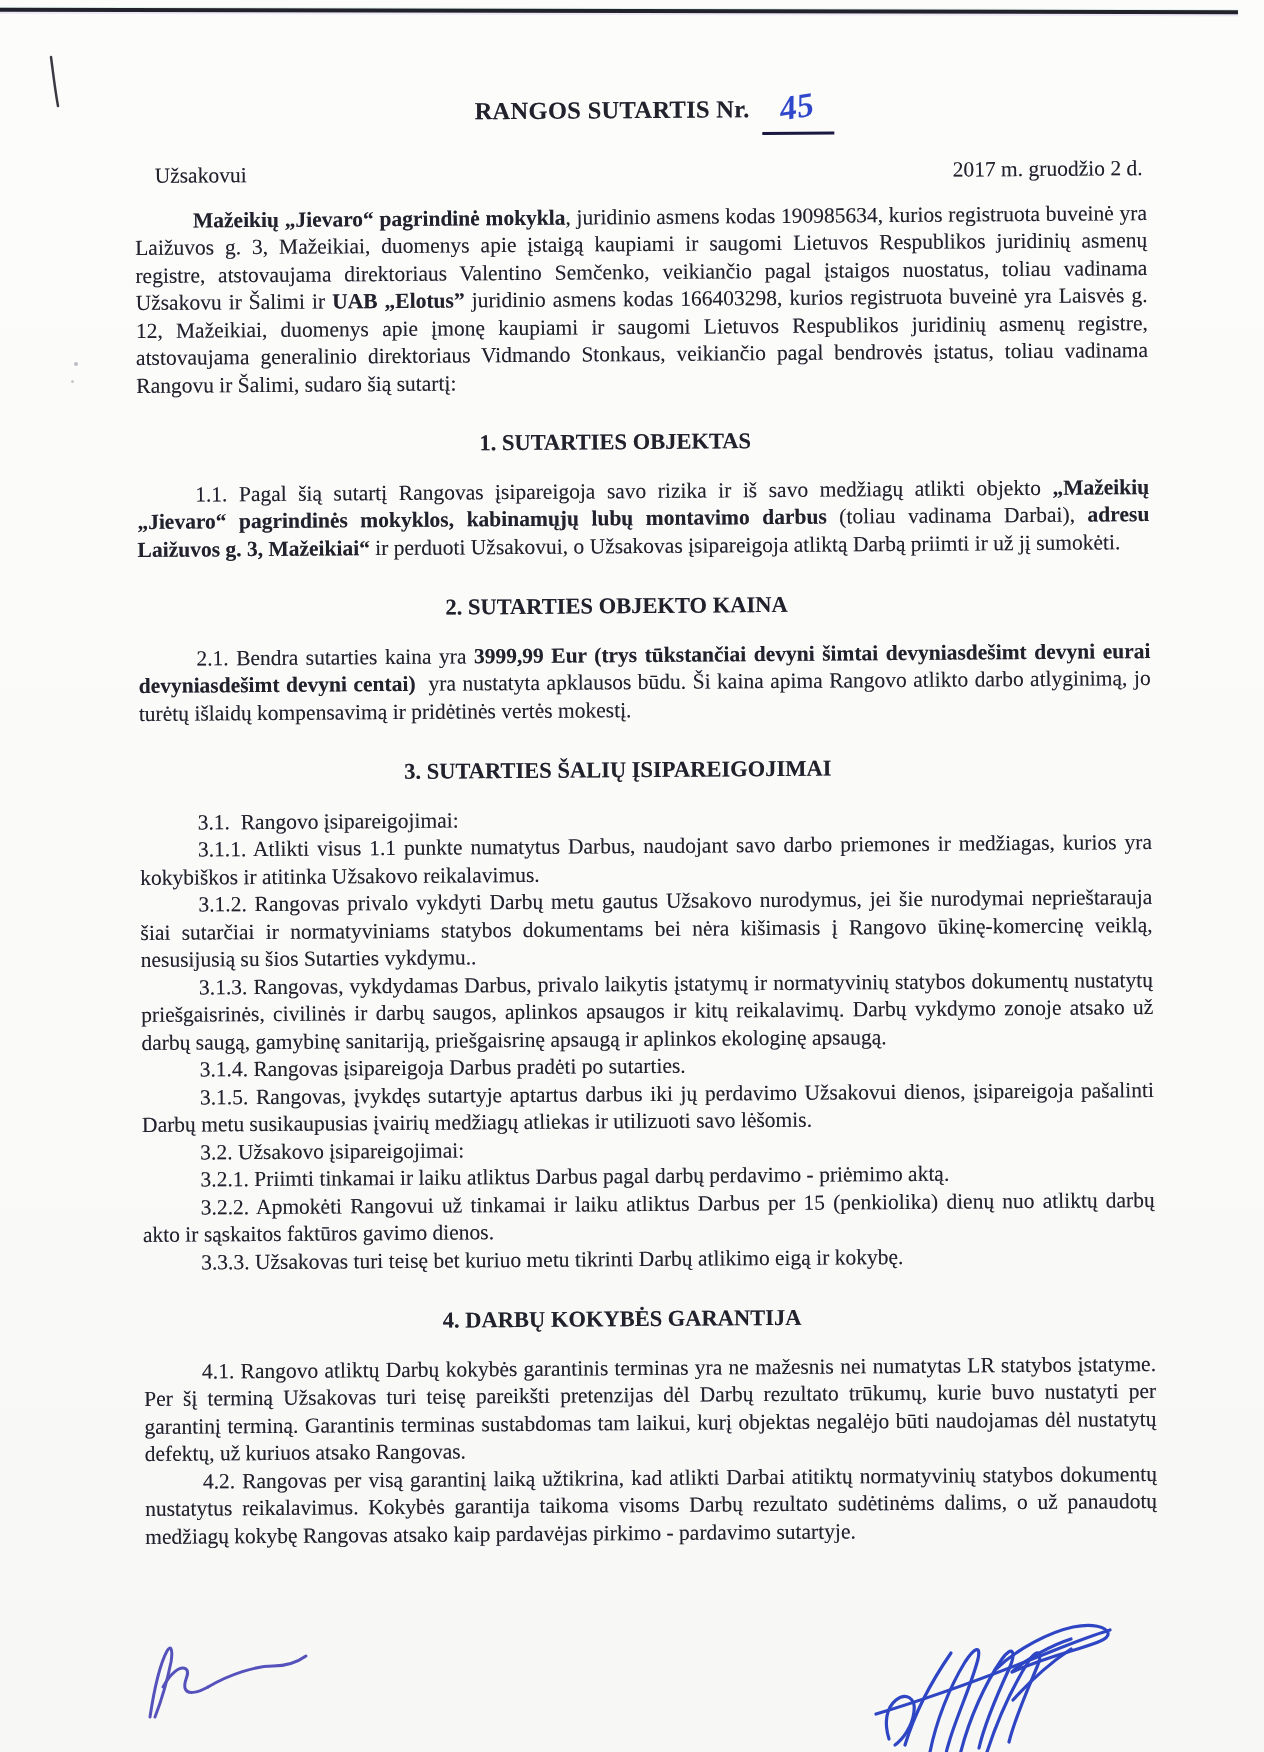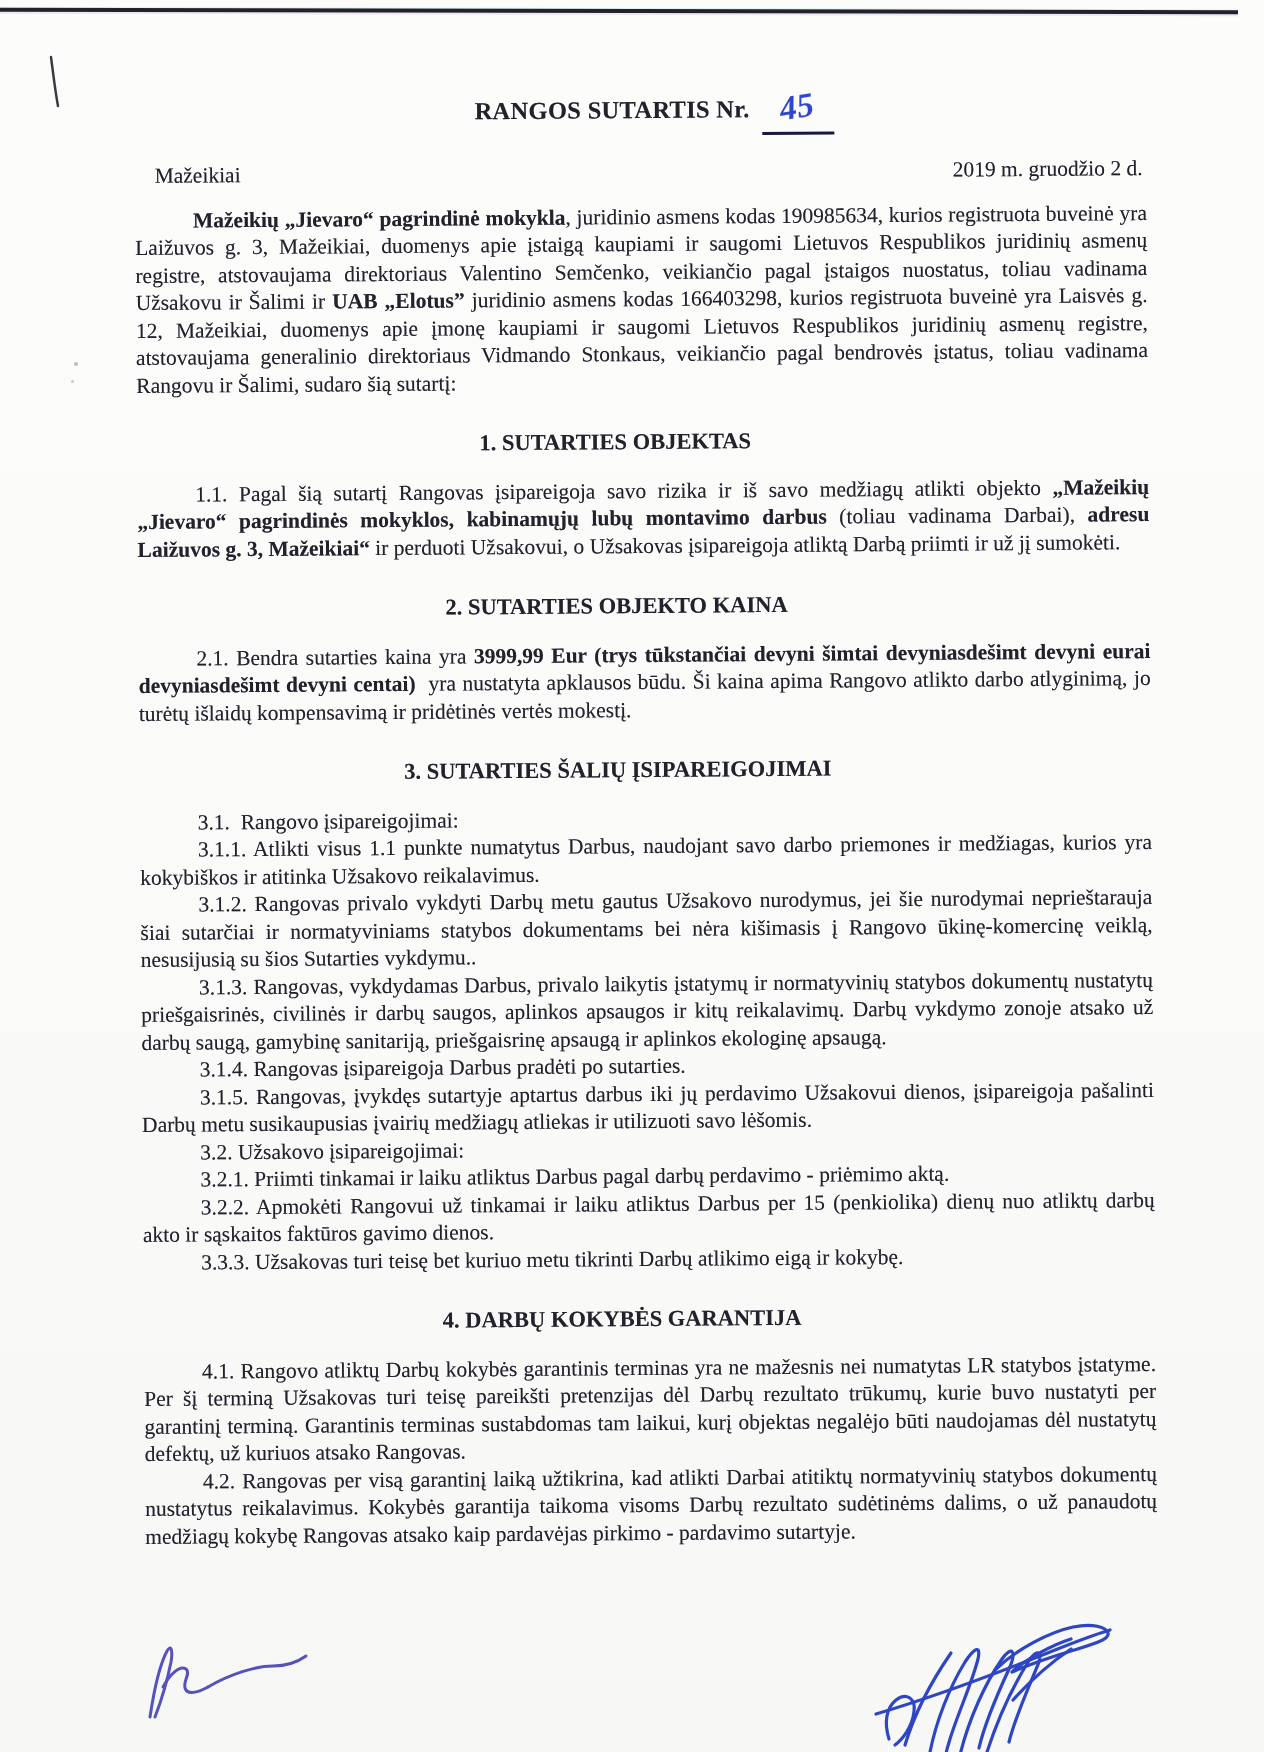--- a/index.html
+++ b/index.html
@@ -97,22 +97,22 @@
   <div class="dot d1"></div>
   <div class="dot d2"></div>
 
   <div class="content">
 
     <div class="title-row">
       <span>RANGOS SUTARTIS Nr.</span><span class="nr-slot"><span class="hand">45</span></span>
     </div>
 
     <div class="meta-row">
-      <span>Mažeikiai</span>
-      <span>2019 m. gruodžio 2 d.</span>
+      <span>Užsakovui</span>
+      <span>2017 m. gruodžio 2 d.</span>
     </div>
 
     <div class="blocks">
         <p class="para"><span class="b">Mažeikių „Jievaro“ pagrindinė mokykla</span><span>, juridinio asmens kodas 190985634, kurios registruota buveinė yra Laižuvos g. 3, Mažeikiai, duomenys apie įstaigą kaupiami ir saugomi Lietuvos Respublikos juridinių asmenų registre, atstovaujama direktoriaus Valentino Semčenko, veikiančio pagal įstaigos nuostatus, toliau vadinama Užsakovu ir Šalimi ir </span><span class="b">UAB „Elotus”</span><span> juridinio asmens kodas 166403298, kurios registruota buveinė yra Laisvės g. 12, Mažeikiai, duomenys apie įmonę kaupiami ir saugomi Lietuvos Respublikos juridinių asmenų registre, atstovaujama generalinio direktoriaus Vidmando Stonkaus, veikiančio pagal bendrovės įstatus, toliau vadinama Rangovu ir Šalimi, sudaro šią sutartį:</span></p>
         <div class="heading">1. SUTARTIES OBJEKTAS</div>
         <p class="para"><span>1.1. Pagal šią sutartį Rangovas įsipareigoja savo rizika ir iš savo medžiagų atlikti objekto </span><span class="b">„Mažeikių „Jievaro“ pagrindinės mokyklos, kabinamųjų lubų montavimo darbus</span><span> (toliau vadinama Darbai), </span><span class="b">adresu Laižuvos g. 3, Mažeikiai“</span><span> ir perduoti Užsakovui, o Užsakovas įsipareigoja atliktą Darbą priimti ir už jį sumokėti.</span></p>
         <div class="heading">2. SUTARTIES OBJEKTO KAINA</div>
         <p class="para"><span>2.1. Bendra sutarties kaina yra </span><span class="b">3999,99 Eur (trys tūkstančiai devyni šimtai devyniasdešimt devyni eurai devyniasdešimt devyni centai)</span><span>  yra nustatyta apklausos būdu. Ši kaina apima Rangovo atlikto darbo atlyginimą, jo turėtų išlaidų kompensavimą ir pridėtinės vertės mokestį.</span></p>
         <div class="heading">3. SUTARTIES ŠALIŲ ĮSIPAREIGOJIMAI</div>
         <p class="para"><span>3.1.  Rangovo įsipareigojimai:</span></p>

